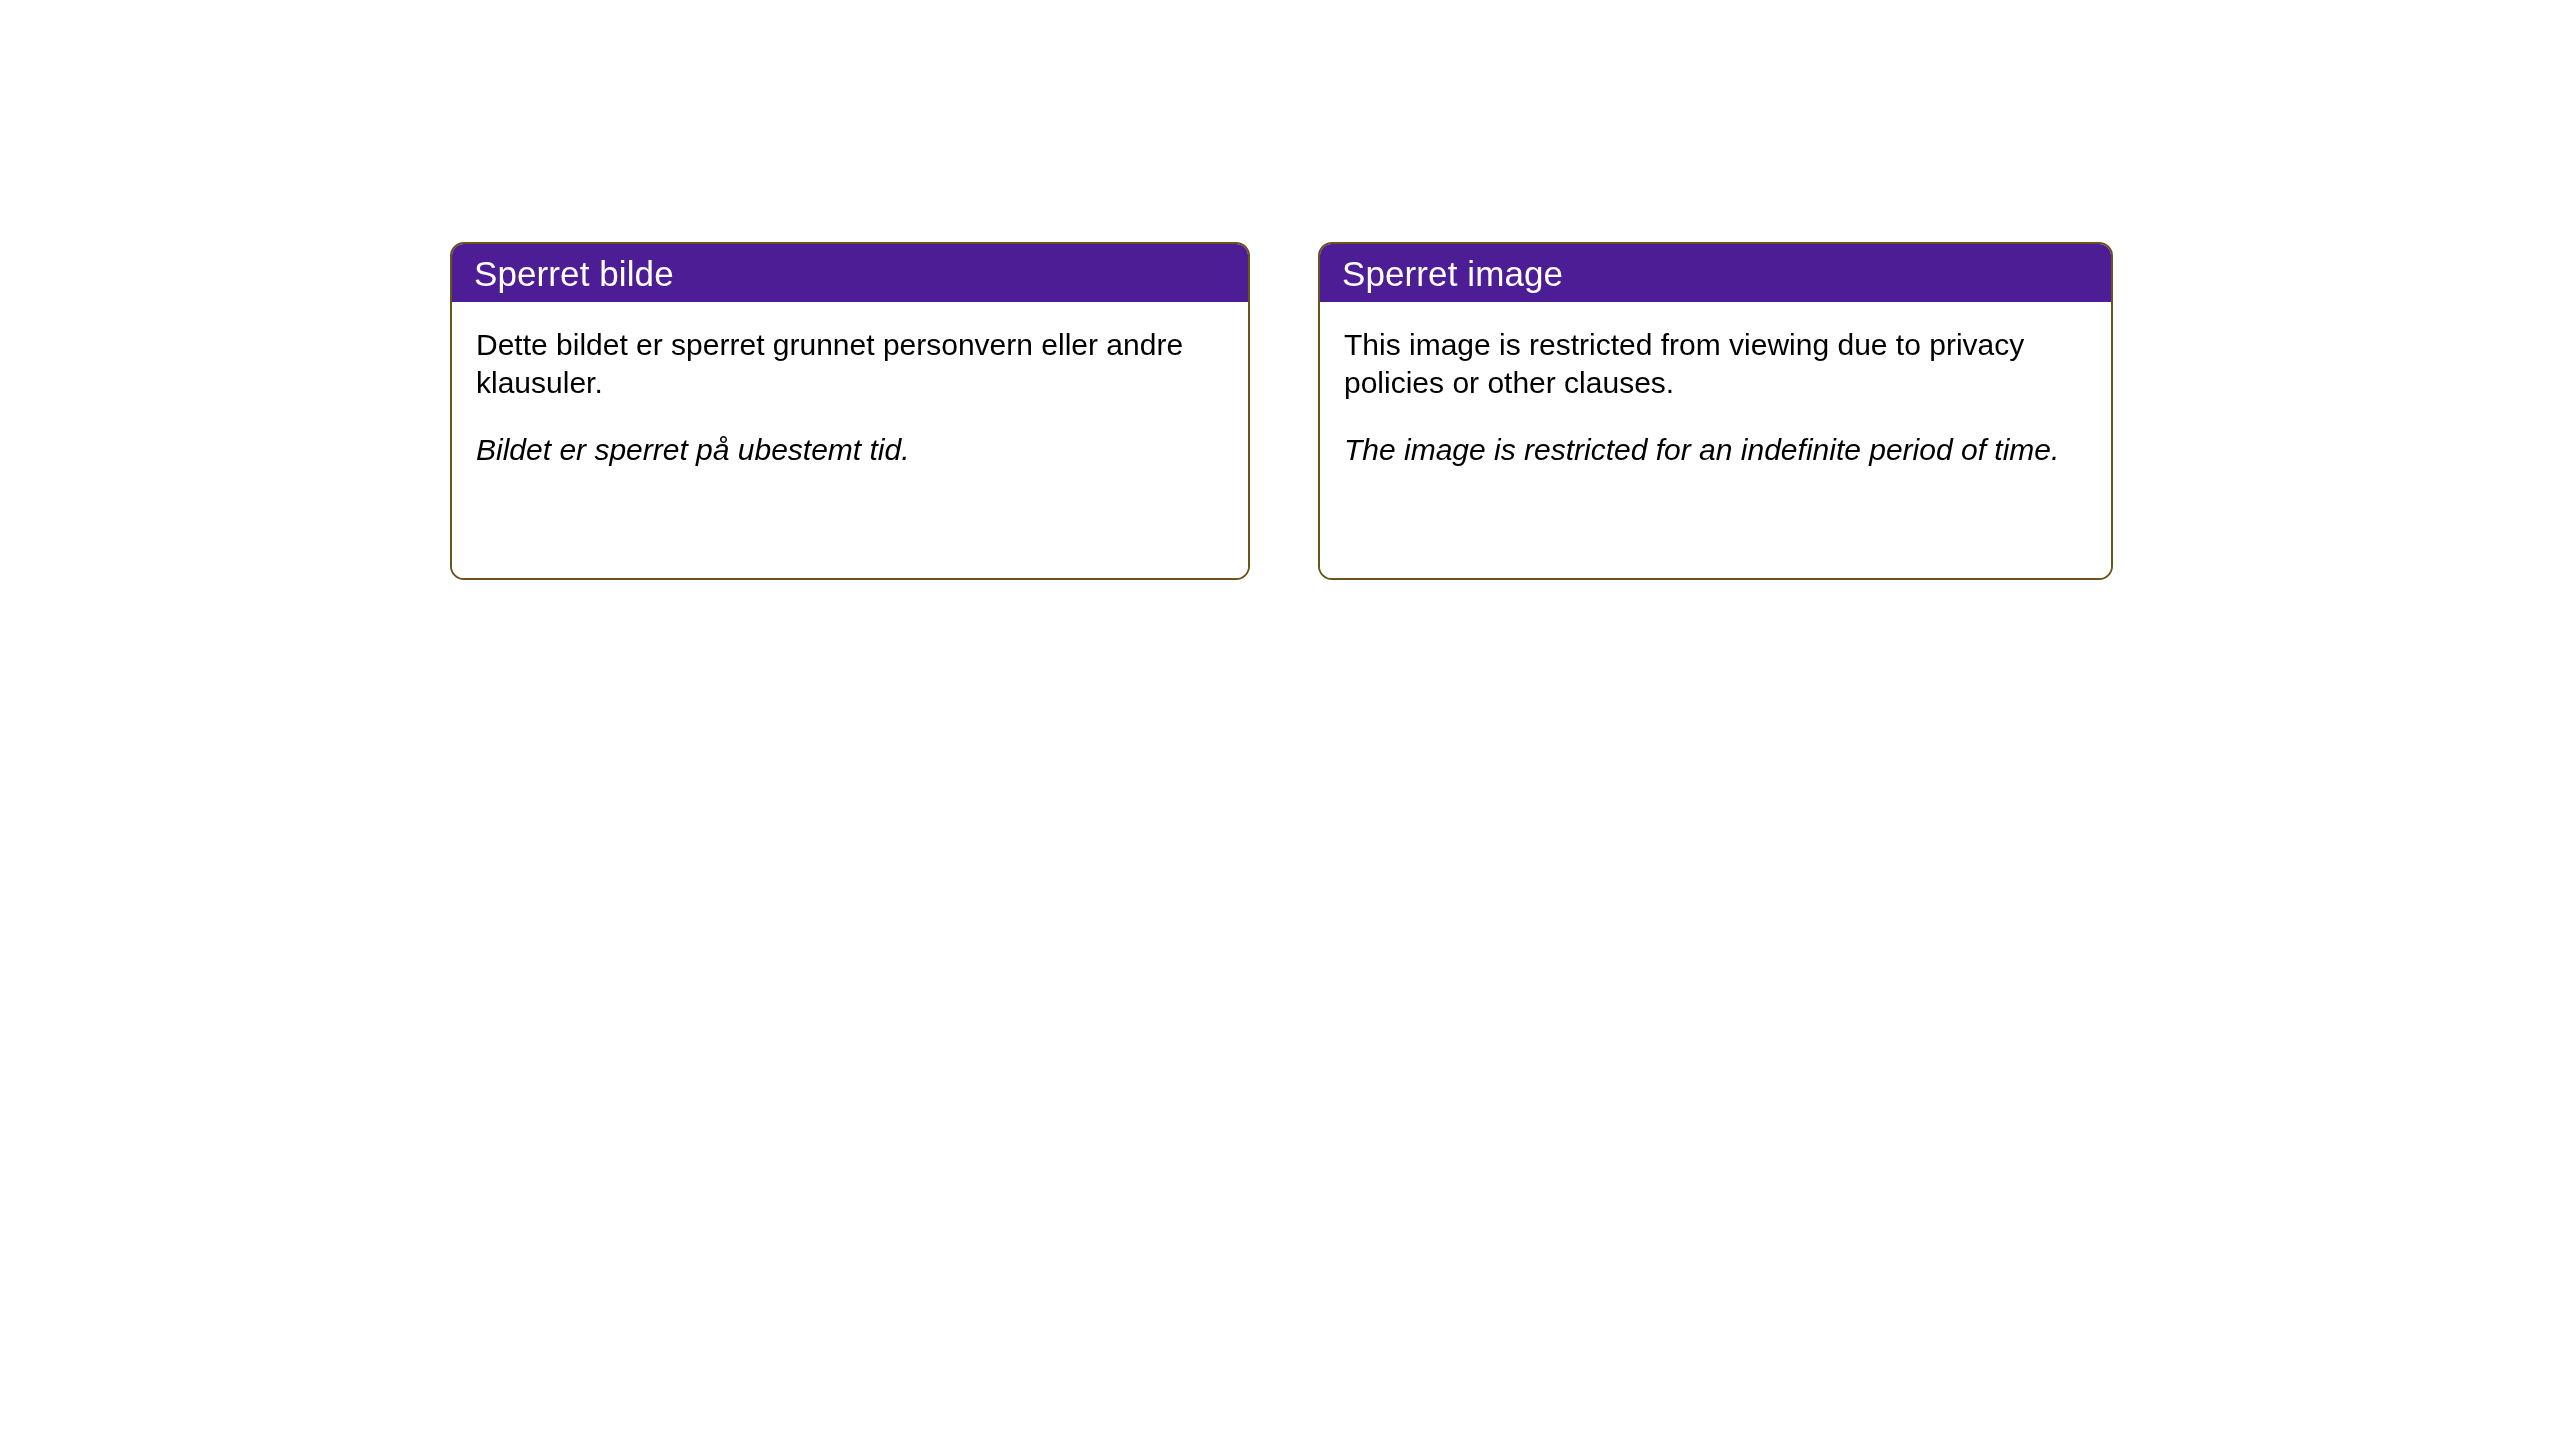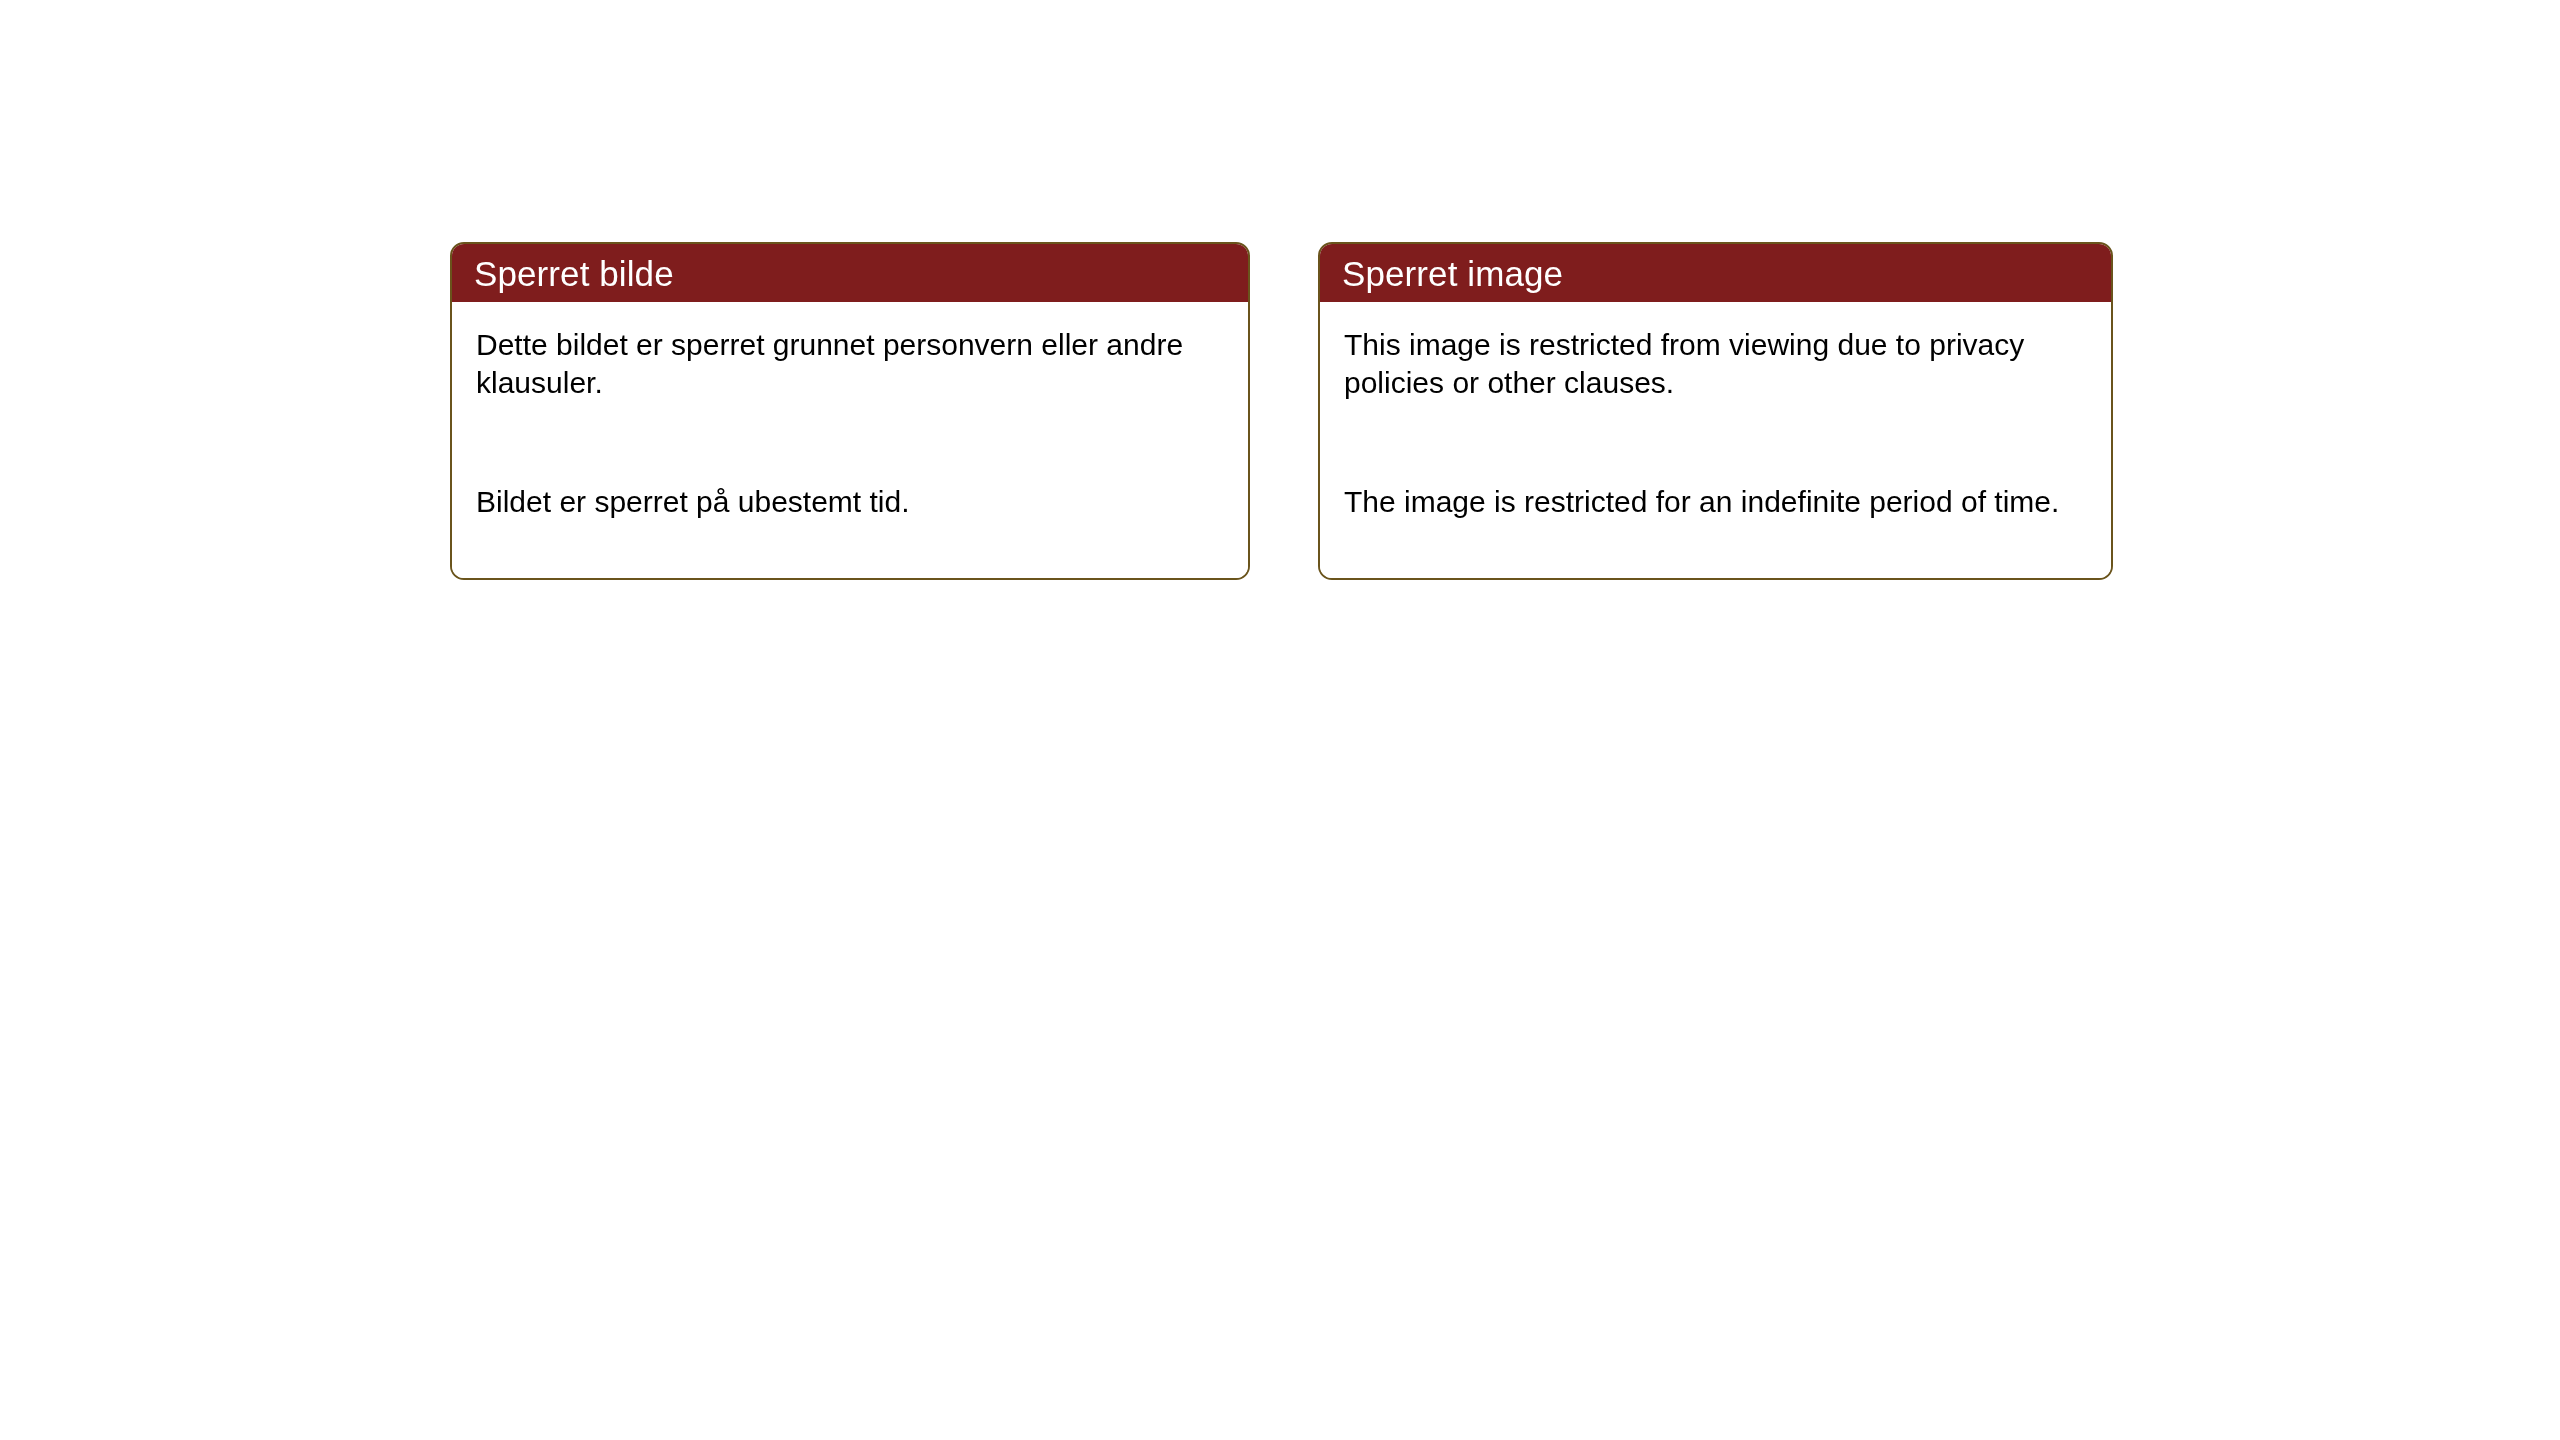--- a/index.html
+++ b/index.html
@@ -40,21 +40,21 @@
     width: 800px;
     height: 338px;
   }
 
   .notice-card.card-en {
     width: 795px;
     height: 338px;
   }
 
   .card-header {
-    background: #7f1d1d;
+    background: #4c1d95;
     color: #ffffff;
     height: 58px;
     display: flex;
     align-items: center;
     padding: 0 0 0 22px;
     box-sizing: border-box;
     flex: 0 0 auto;
   }
 
   .card-title {
@@ -76,21 +76,22 @@
   .card-body p {
     margin: 0;
     color: #000000;
     font-size: 30px;
     line-height: 1.28;
     font-weight: 400;
     letter-spacing: 0px;
   }
 
   .card-body p.second-para {
-    margin-top: 80px;
+    margin-top: 28px;
+    font-style: italic;
   }
 </style>
 </head>
 <body>
 
 <div class="cards-area">
 
   <div class="notice-card card-no">
     <div class="card-header">
       <span class="card-title">Sperret bilde</span>

